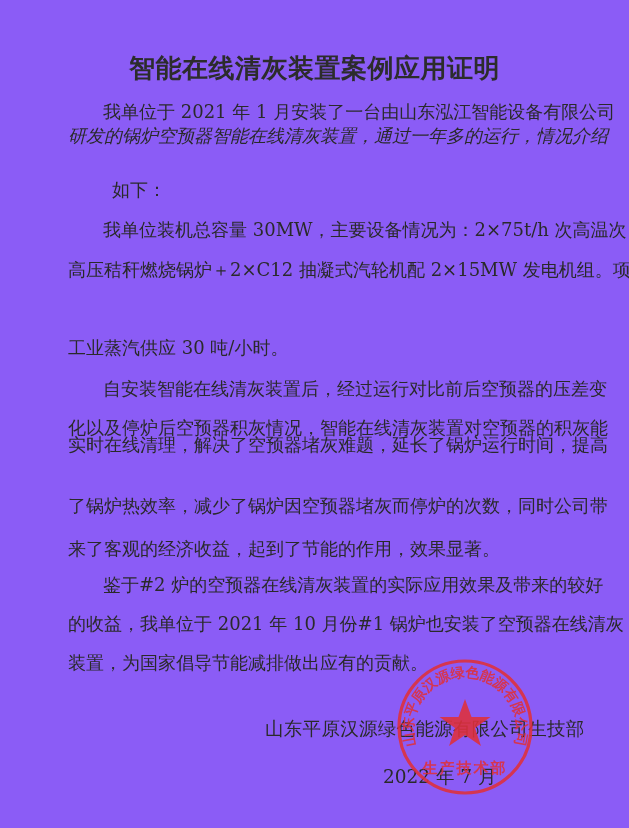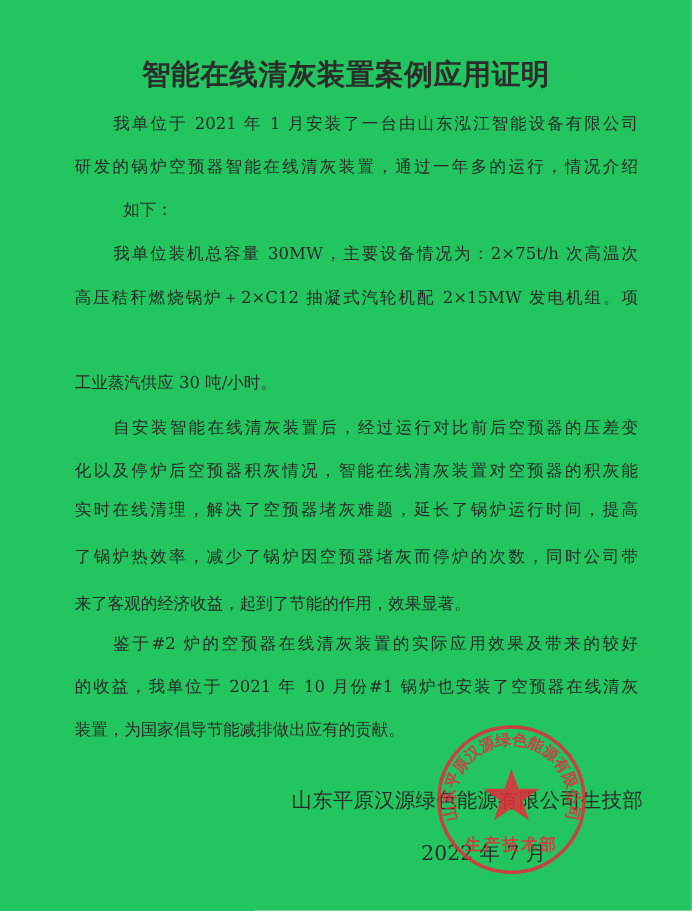--- a/index.html
+++ b/index.html
@@ -11,41 +11,41 @@
     width: 629px;
     height: 828px;
     position: relative;
     overflow: hidden;
     background: #fdfdfd;
   }
   .page {
     position: absolute;
     left: 0; top: 0;
     width: 629px; height: 828px;
-    background: #22c55e;
+    background: #8b5cf6;
   }
   .title {
     position: absolute;
     left: 0;
     width: 629px;
     top: 50px;
     text-align: center;
     font-family: "DejaVu Sans", sans-serif;
     font-size: 26px;
     font-weight: bold;
     color: #2c2c2c;
     letter-spacing: 0.5px;
     line-height: 36px;
   }
   .line {
     position: absolute;
     left: 68px;
     width: 512px;
     font-family: "DejaVu Serif", serif;
-    font-size: 15px;
+    font-size: 18px;
     color: #2a2a2a;
     line-height: 26px;
     white-space: nowrap;
     text-align: justify;
     text-align-last: justify;
     letter-spacing: 0px;
   }
   .line.indent {
     left: 103px;
     width: 477px;
@@ -85,30 +85,30 @@
   }
 </style>
 </head>
 <body>
 
 <div class="page">
 
   <div class="title">智能在线清灰装置案例应用证明</div>
 
   <div class="line indent" style="top:99px;">我单位于 2021 年 1 月安装了一台由山东泓江智能设备有限公司</div>
-  <div class="line" style="top:138px;">研发的锅炉空预器智能在线清灰装置，通过一年多的运行，情况介绍</div>
+  <div class="line" style="top:123px;font-style:italic;">研发的锅炉空预器智能在线清灰装置，通过一年多的运行，情况介绍</div>
   <div class="line last" style="top:177px;margin-left:44px;">如下：</div>
 
   <div class="line indent" style="top:217px;">我单位装机总容量 30MW，主要设备情况为：2×75t/h 次高温次</div>
   <div class="line" style="top:257px;">高压秸秆燃烧锅炉＋2×C12 抽凝式汽轮机配 2×15MW 发电机组。项</div>
   <div class="line last" style="top:335px;">工业蒸汽供应 30 吨/小时。</div>
 
   <div class="line indent" style="top:376px;">自安装智能在线清灰装置后，经过运行对比前后空预器的压差变</div>
   <div class="line" style="top:415px;">化以及停炉后空预器积灰情况，智能在线清灰装置对空预器的积灰能</div>
-  <div class="line" style="top:450px;">实时在线清理，解决了空预器堵灰难题，延长了锅炉运行时间，提高</div>
+  <div class="line" style="top:432px;">实时在线清理，解决了空预器堵灰难题，延长了锅炉运行时间，提高</div>
   <div class="line" style="top:493px;">了锅炉热效率，减少了锅炉因空预器堵灰而停炉的次数，同时公司带</div>
   <div class="line last" style="top:536px;">来了客观的经济收益，起到了节能的作用，效果显著。</div>
 
   <div class="line indent" style="top:572px;">鉴于#2 炉的空预器在线清灰装置的实际应用效果及带来的较好</div>
   <div class="line" style="top:611px;">的收益，我单位于 2021 年 10 月份#1 锅炉也安装了空预器在线清灰</div>
   <div class="line last" style="top:650px;">装置，为国家倡导节能减排做出应有的贡献。</div>
 
   <div class="sig org">山东平原汉源绿色能源有限公司生技部</div>
   <div class="sig date">2022 年 7 月</div>
 

